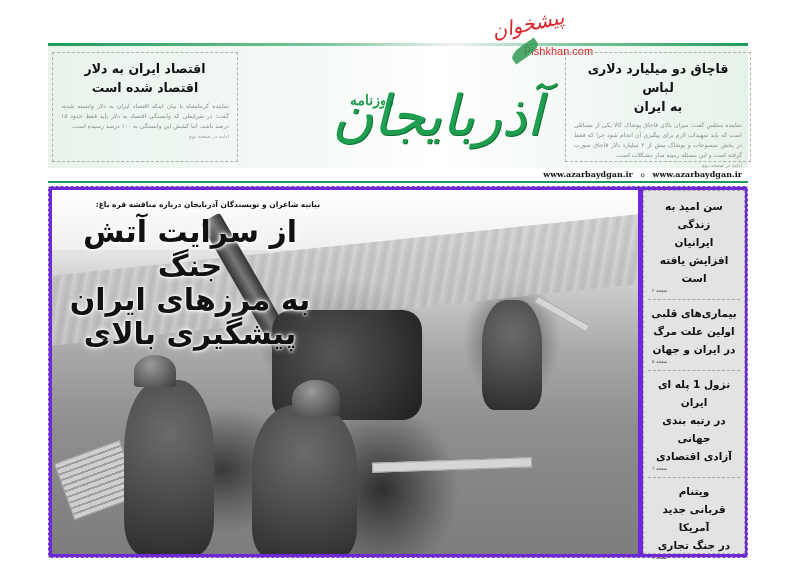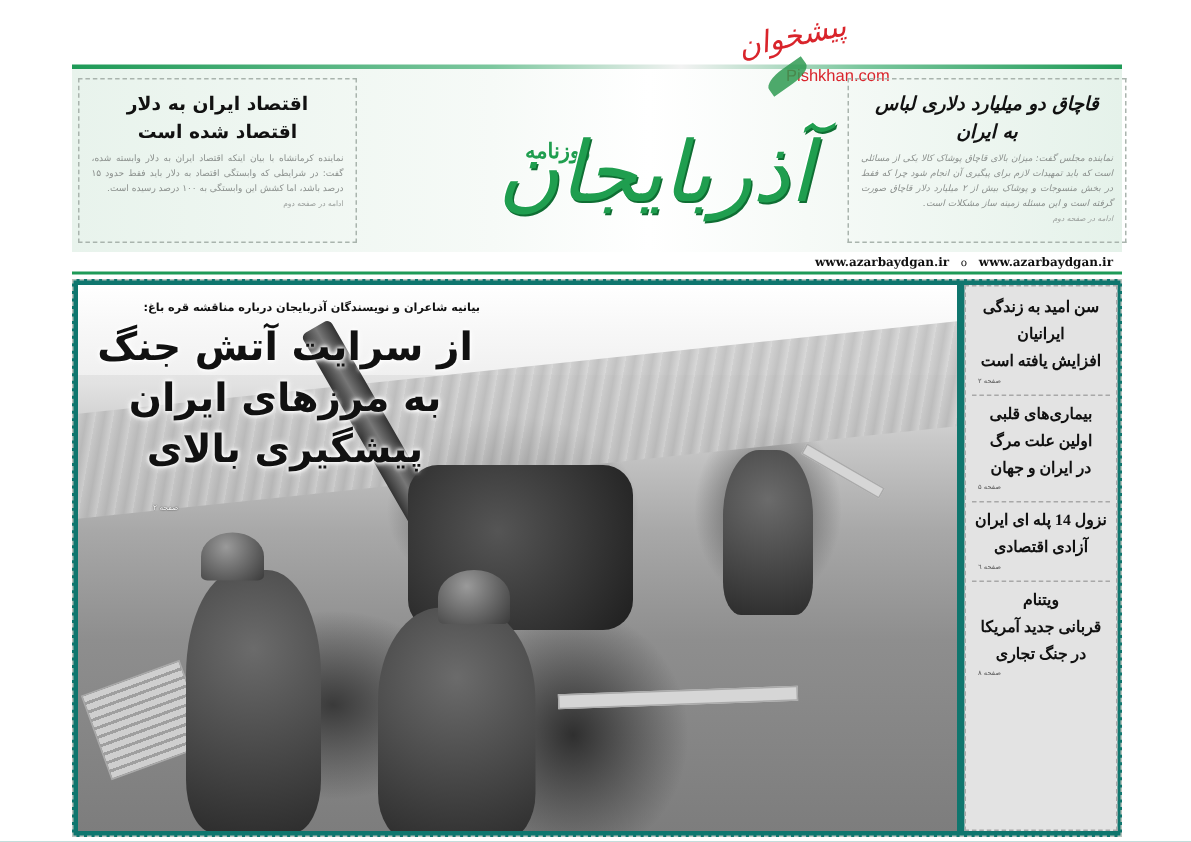--- a/index.html
+++ b/index.html
@@ -10,21 +10,21 @@
     .top-rule { position: absolute; left: 48px; top: 43px; width: 700px; height: 3px;
       background: linear-gradient(to right, #1e9a57 0%, #7cc79e 40%, #f2f2f2 58%, #7cc79e 75%, #1e9a57 100%); }
 
     
     .masthead { position: absolute; left: 48px; top: 46px; width: 700px; height: 122px;
       background: linear-gradient(to right, #e8f3ec 0%, #f6faf7 40%, #ffffff 55%, #f6faf7 70%, #e5f2ea 100%); }
 
     .teaser { position: absolute; top: 52px; width: 186px; height: 110px;
       border: 1px dashed #a9b4ad; padding: 6px 8px 4px 8px; direction: rtl; text-align: center; }
     .teaser.left { left: 52px; }
-    .teaser.right { left: 565px; font-style: italic; }
+    .teaser.right { left: 565px; }
     .teaser-title { font-family: "DejaVu Sans", sans-serif; font-weight: bold; font-size: 12.5px;
       line-height: 19px; color: #111; }
     .teaser-body { margin-top: 4px; font-size: 6px; line-height: 10px; color: #8a8f8c; text-align: justify;
       letter-spacing: 0.2px; }
     .teaser-foot { font-size: 5px; color: #9a9f9c; text-align: right; margin-top: 2px; }
 
     .logo { position: absolute; left: 262px; top: 70px; width: 300px; height: 95px; direction: rtl; }
     .logo-main { position: absolute; right: 20px; top: 6px; font-family: "DejaVu Serif", serif;
       font-weight: normal; font-style: italic; font-size: 56px; color: #1f9e4f; line-height: 80px;
       text-shadow: 1px 1px 0 #0f6e33, -1px -1px 0 #ffffff; letter-spacing: 2px; }
@@ -42,21 +42,21 @@
     
     .info-bar { position: absolute; left: 48px; top: 168px; width: 700px; height: 15px;
       border-bottom: 2px solid #1e9a57; direction: rtl; }
     .info-left { position: absolute; left: 6px; top: 2px; font-size: 6.5px; color: #222; direction: rtl; }
     .info-right { position: absolute; right: 6px; top: 1px; font-family: "DejaVu Serif", serif;
       font-weight: bold; font-size: 8px; color: #111; direction: ltr; }
     .info-right .sep { font-weight: normal; font-size: 7px; margin: 0 5px; }
 
     
     .main { position: absolute; left: 48px; top: 186px; width: 700px; height: 372px;
-      border: 1px dashed #b9c2bc; background: #0f766e; }
+      border: 1px dashed #b9c2bc; background: #6d28d9; }
 
     .photo { position: absolute; left: 3px; top: 3px; width: 586px; height: 364px; overflow: hidden;
       background:
         radial-gradient(ellipse 120px 90px at 170px 280px, #3a3a3a 0%, rgba(58,58,58,0) 70%),
         radial-gradient(ellipse 110px 120px at 330px 300px, #2f2f2f 0%, rgba(47,47,47,0) 70%),
         radial-gradient(ellipse 70px 90px at 460px 150px, #4a4a4a 0%, rgba(74,74,74,0) 70%),
         radial-gradient(ellipse 120px 90px at 290px 150px, #222 0%, rgba(34,34,34,0) 70%),
         linear-gradient(to bottom, #f4f4f4 0%, #e2e2e2 18%, #c9c9c9 28%, #a8a8a8 45%, #8e8e8e 65%, #7d7d7d 100%); }
     .photo-sky { position: absolute; left: 0; top: 0; width: 586px; height: 60px;
       background: linear-gradient(to bottom, #ffffff, #f0f0f0); }
@@ -75,32 +75,32 @@
     .helmet.h1 { left: 82px; top: 165px; width: 42px; height: 32px; }
     .helmet.h2 { left: 240px; top: 190px; width: 48px; height: 36px; }
     .plank { position: absolute; background: #d6d6d6; border: 1px solid #aaa; }
     .plank.p1 { left: 320px; top: 270px; width: 160px; height: 10px; transform: rotate(-2deg); }
     .plank.p2 { left: 10px; top: 260px; width: 70px; height: 60px; transform: rotate(-20deg);
       background: repeating-linear-gradient(0deg, #cfcfcf 0 4px, #9f9f9f 4px 6px); }
     .plank.p3 { left: 480px; top: 120px; width: 60px; height: 8px; transform: rotate(30deg); }
 
     .headline-block { position: absolute; left: 8px; top: 10px; width: 260px; direction: rtl; text-align: right; }
     .kicker { font-size: 7.5px; font-weight: bold; color: #111; margin-bottom: 6px; }
-    .headline { font-family: "DejaVu Sans", sans-serif; font-weight: bold; font-size: 26px; line-height: 34px;
+    .headline { font-family: "DejaVu Sans", sans-serif; font-weight: bold; font-size: 30px; line-height: 34px;
       color: #111; text-align: center; text-shadow: 0 0 3px #fff, 0 0 3px #fff, 0 0 6px #fff; }
     .page-ref { position: absolute; left: 50px; top: 146px; font-size: 5px; color: #fff;
       text-shadow: 0 0 1px #000; }
 
     
     .sidebar { position: absolute; left: 594px; top: 3px; width: 102px; height: 364px;
       background: #e3e3e3; border: 1px dashed #a9a9a9; direction: rtl; padding: 2px 4px; }
     .side-item { text-align: center; position: relative; padding: 4px 0 6px 0;
       border-bottom: 1px dashed #a8a8a8; }
     .side-item:last-child { border-bottom: none; }
-    .side-title { font-weight: bold; font-size: 10.5px; line-height: 18px; color: #111; font-family: Liberation Serif, serif; }
+    .side-title { font-weight: bold; font-size: 10.5px; line-height: 18px; color: #111; }
     .side-ref { font-size: 4.5px; color: #555; text-align: left; margin-top: 1px; direction: ltr; padding-left: 4px; }
   </style>
 </head>
 <body>
 
 <div class="top-rule"></div>
 <div class="masthead"></div>
 
 <div class="watermark">
   <span class="wm-fa">پیشخوان</span>
@@ -166,21 +166,22 @@
       <div class="side-title">افزایش یافته است</div>
       <div class="side-ref">صفحه ۲</div>
     </div>
     <div class="side-item">
       <div class="side-title">بیماری‌های قلبی</div>
       <div class="side-title">اولین علت مرگ</div>
       <div class="side-title">در ایران و جهان</div>
       <div class="side-ref">صفحه ۵</div>
     </div>
     <div class="side-item">
-      <div class="side-title">نزول 14 پله ای ایران</div>
+      <div class="side-title">نزول 1 پله ای ایران</div>
+      <div class="side-title">در رتبه بندی جهانی</div>
       <div class="side-title">آزادی اقتصادی</div>
       <div class="side-ref">صفحه ٦</div>
     </div>
     <div class="side-item">
       <div class="side-title">ویتنام</div>
       <div class="side-title">قربانی جدید آمریکا</div>
       <div class="side-title">در جنگ تجاری</div>
       <div class="side-ref">صفحه ۸</div>
     </div>
 

